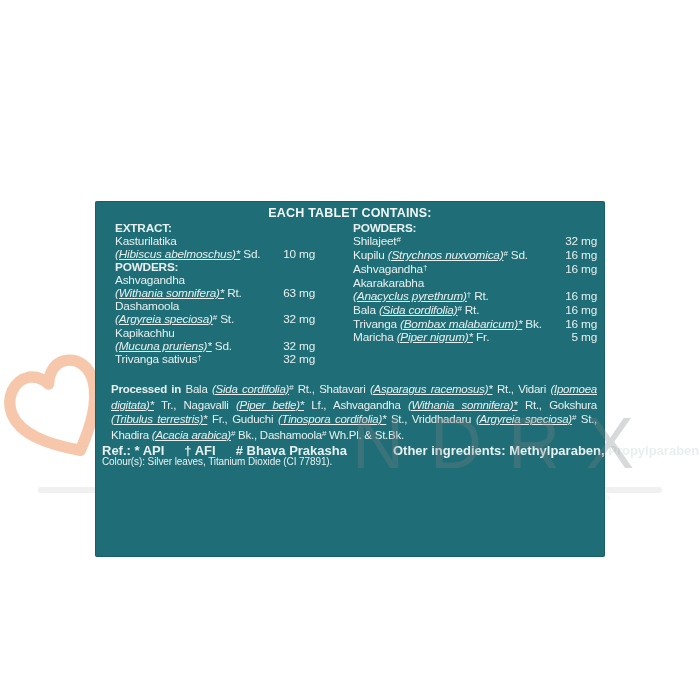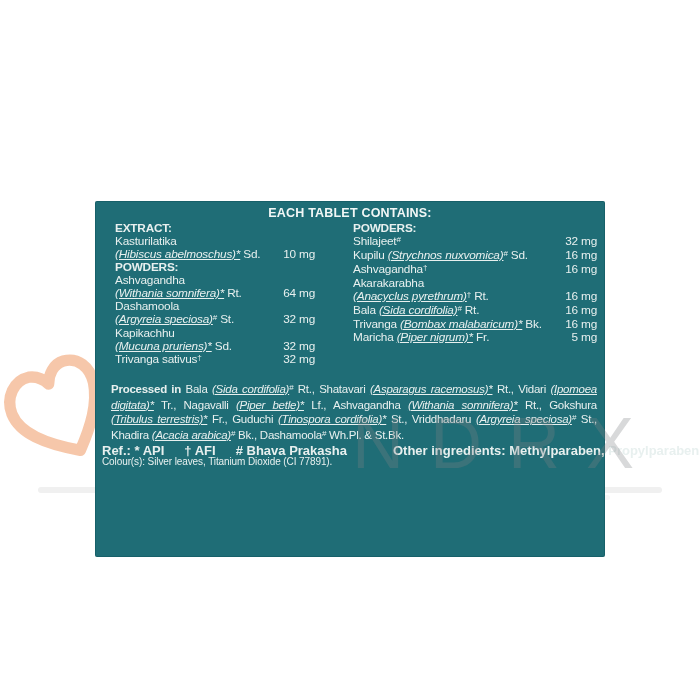--- a/index.html
+++ b/index.html
@@ -76,21 +76,21 @@
           <span class="qty">10 mg</span>
         </div>
         <div class="row">
           <span><span class="bd">POWDERS:</span></span>
         </div>
         <div class="row">
           <span><span>Ashvagandha</span></span>
         </div>
         <div class="row">
           <span><span class="it">(Withania somnifera)*</span><span> Rt.</span></span>
-          <span class="qty">64 mg</span>
+          <span class="qty">63 mg</span>
         </div>
         <div class="row">
           <span><span>Dashamoola</span></span>
         </div>
         <div class="row">
           <span><span class="it">(Argyreia speciosa)</span><span class="sup">#</span><span> St.</span></span>
           <span class="qty">32 mg</span>
         </div>
         <div class="row">
           <span><span>Kapikachhu</span></span>

